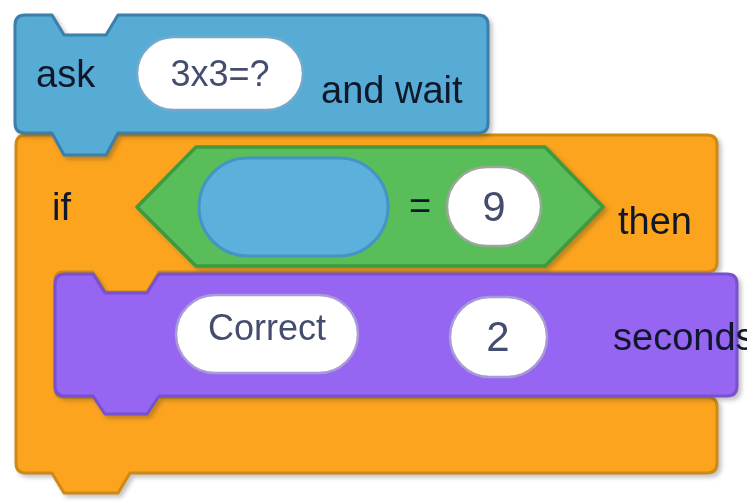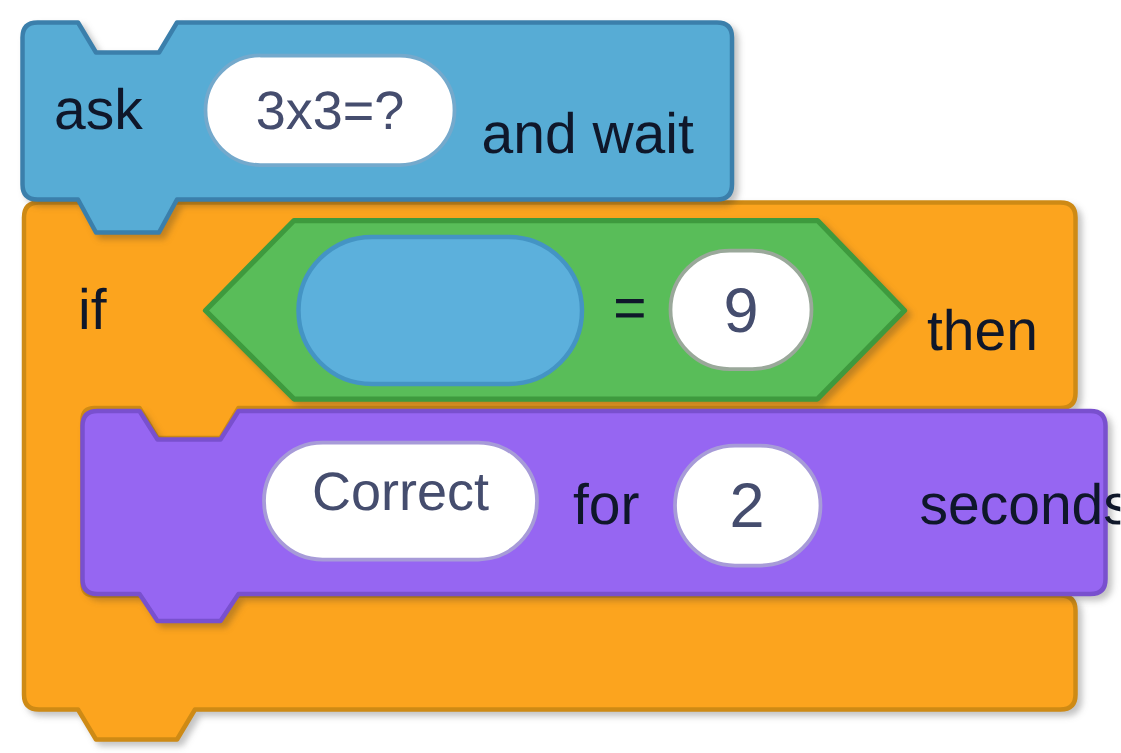--- a/index.html
+++ b/index.html
@@ -70,17 +70,16 @@
   <div class="lbl" style="left:36px;top:74px;">ask</div>
   <div class="lbl ctr input-text" style="left:220px;top:74px;text-align:center;">3x3=?</div>
   <div class="lbl" style="left:321px;top:90px;">and wait</div>
 
   <div class="lbl" style="left:52px;top:207px;">if</div>
   <div class="lbl ctr eq" style="left:420px;top:206px;">=</div>
   <div class="lbl ctr num" style="left:494px;top:207px;">9</div>
   <div class="lbl" style="left:618px;top:221px;">then</div>
 
   <div class="lbl ctr input-text" style="left:267px;top:328px;">Correct</div>
-  <div class="lbl" style="left:382px;top:337px;">for</div>
   <div class="lbl ctr num" style="left:498px;top:337px;">2</div>
   <div class="lbl" style="left:573px;top:337px;margin-left:40px;">seconds</div>
 
 </div>
 
 </body></html>

